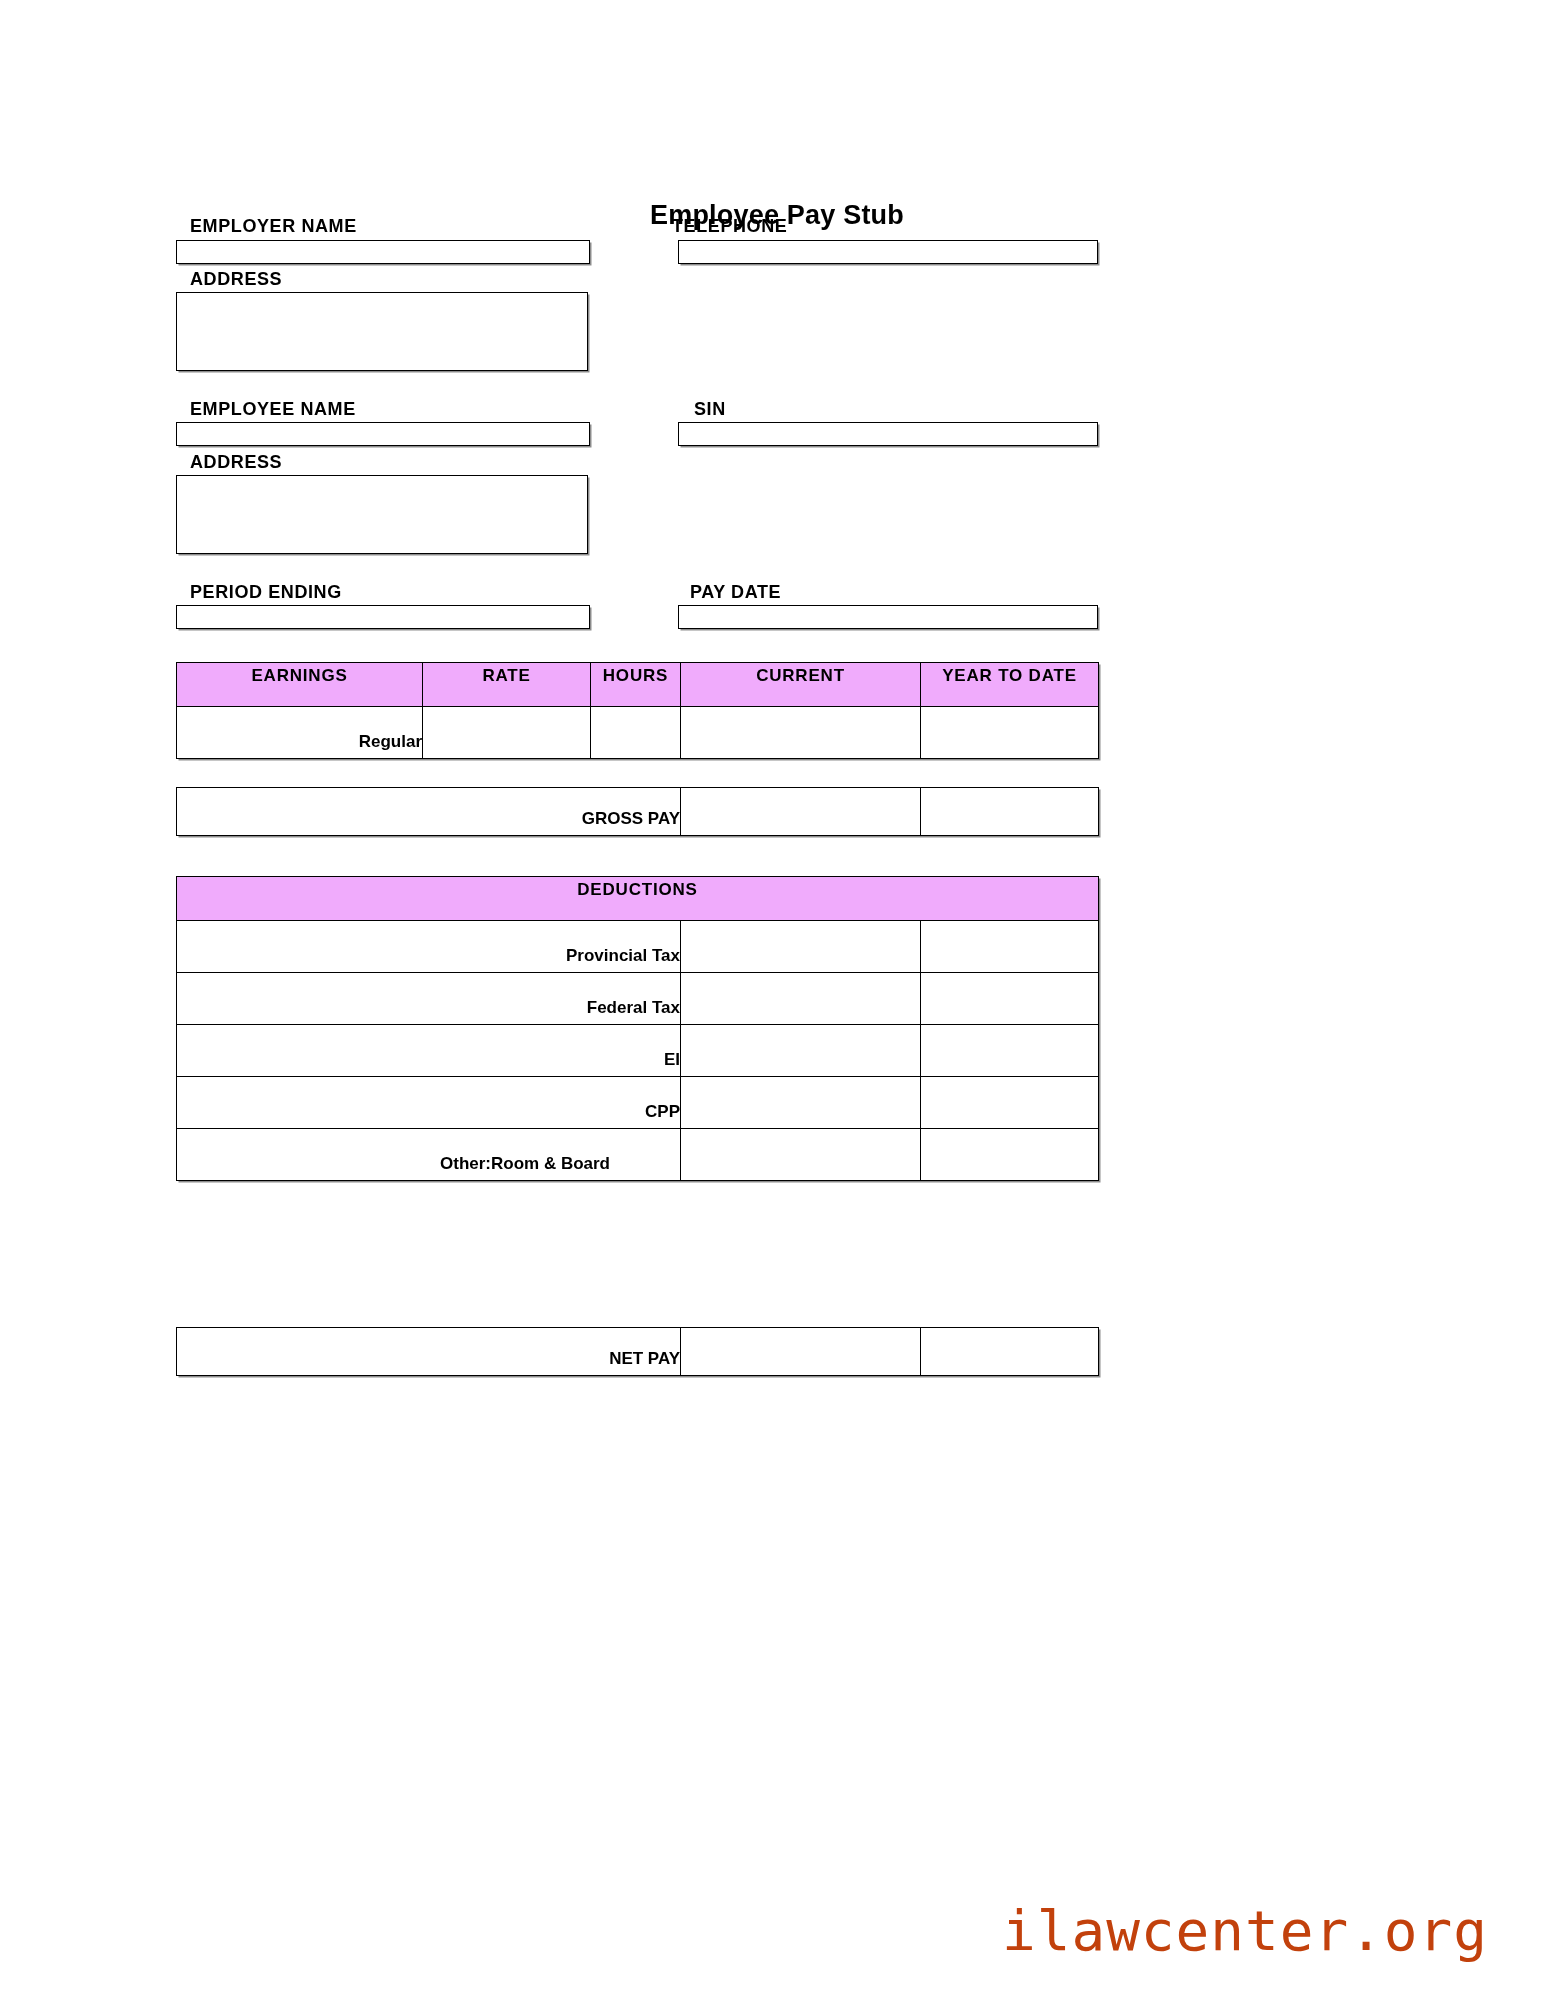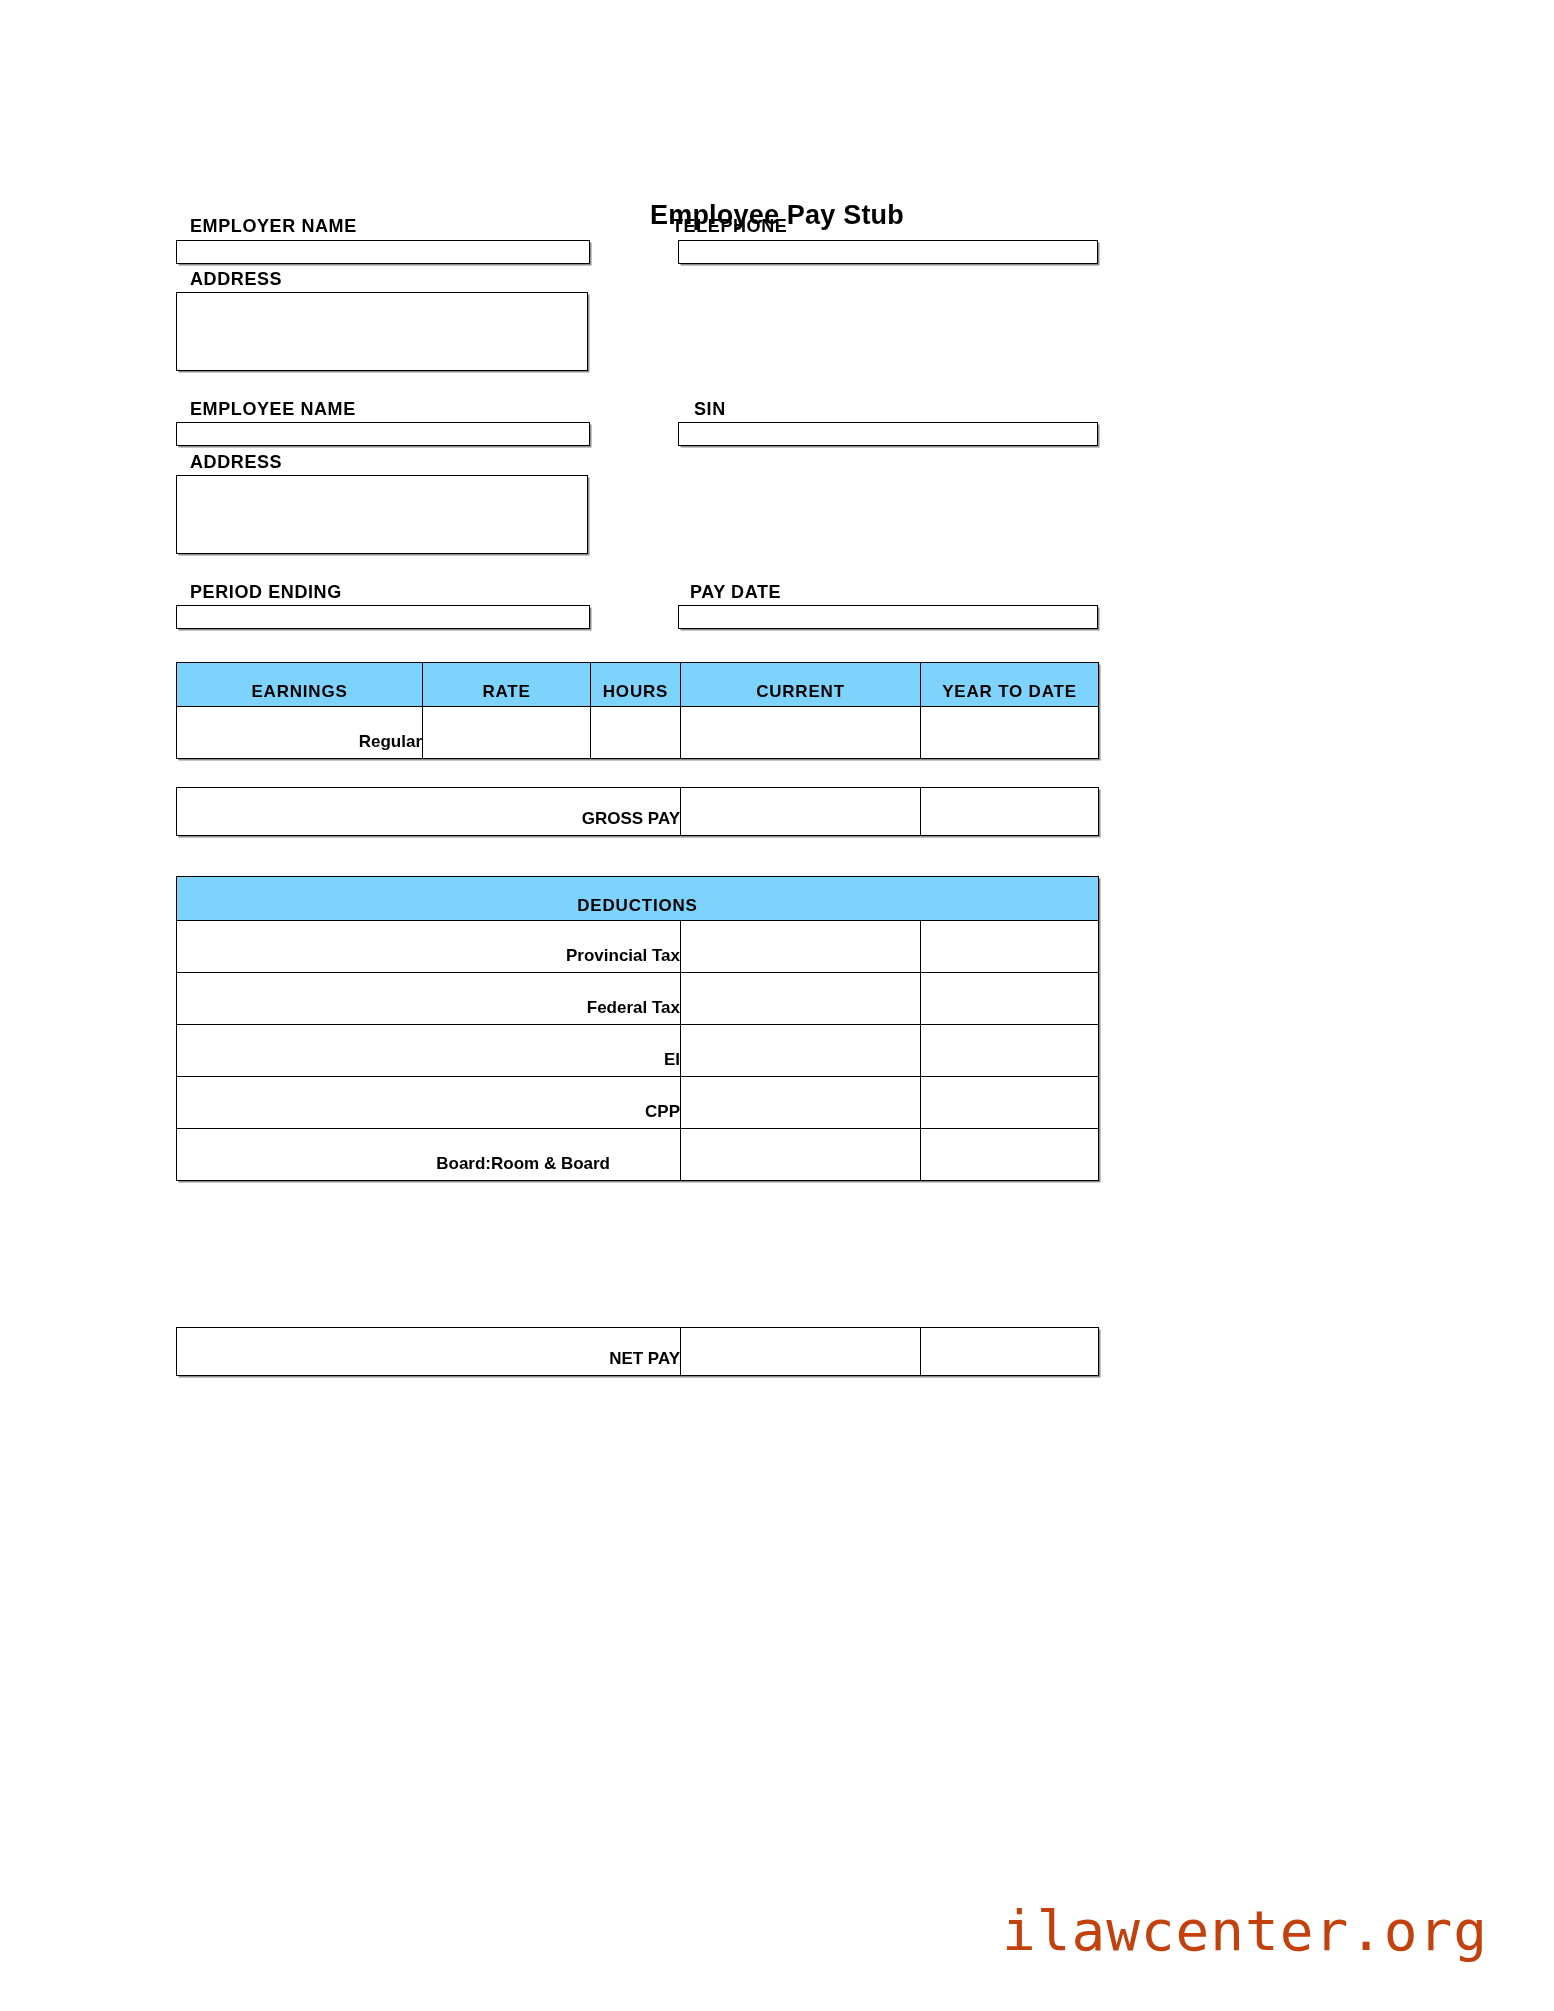--- a/index.html
+++ b/index.html
@@ -64,24 +64,24 @@
     padding: 0;
     margin: 0;
     font-size: 17px;
     font-weight: bold;
     font-family: "Liberation Sans", sans-serif;
     vertical-align: bottom;
     background: #ffffff;
     text-align: right;
   }
   .tbl th {
-    background: #7dd3fc;
+    background: #f0abfc;
     text-align: center;
     letter-spacing: 0.8px;
-    padding-bottom: 4px;
+    padding-bottom: 20px;
     margin-top: 28px;
   }
   .cell-label {
     text-align: left;
     padding-left: 14px !important;
     padding-bottom: 6px !important;
   }
   .cell-blank {
     background: #ffffff;
   }
@@ -217,21 +217,21 @@
         <td class="cell-blank"></td>
       </tr>
       <tr class="row-h-ded">
         <td class="cell-label">CPP</td>
         <td class="cell-blank"></td>
         <td class="cell-blank"></td>
       </tr>
       <tr class="row-h-ded">
         <td class="cell-label">
           <span class="other-inner">
-            <span class="other-key">Board:</span>
+            <span class="other-key">Other:</span>
             <span class="other-val">Room &amp; Board</span>
           </span>
         </td>
         <td class="cell-blank"></td>
         <td class="cell-blank"></td>
       </tr>
     </tbody>
   </table>
 
   <table class="tbl" style="left:176px; top:1327px; width:922px;">

